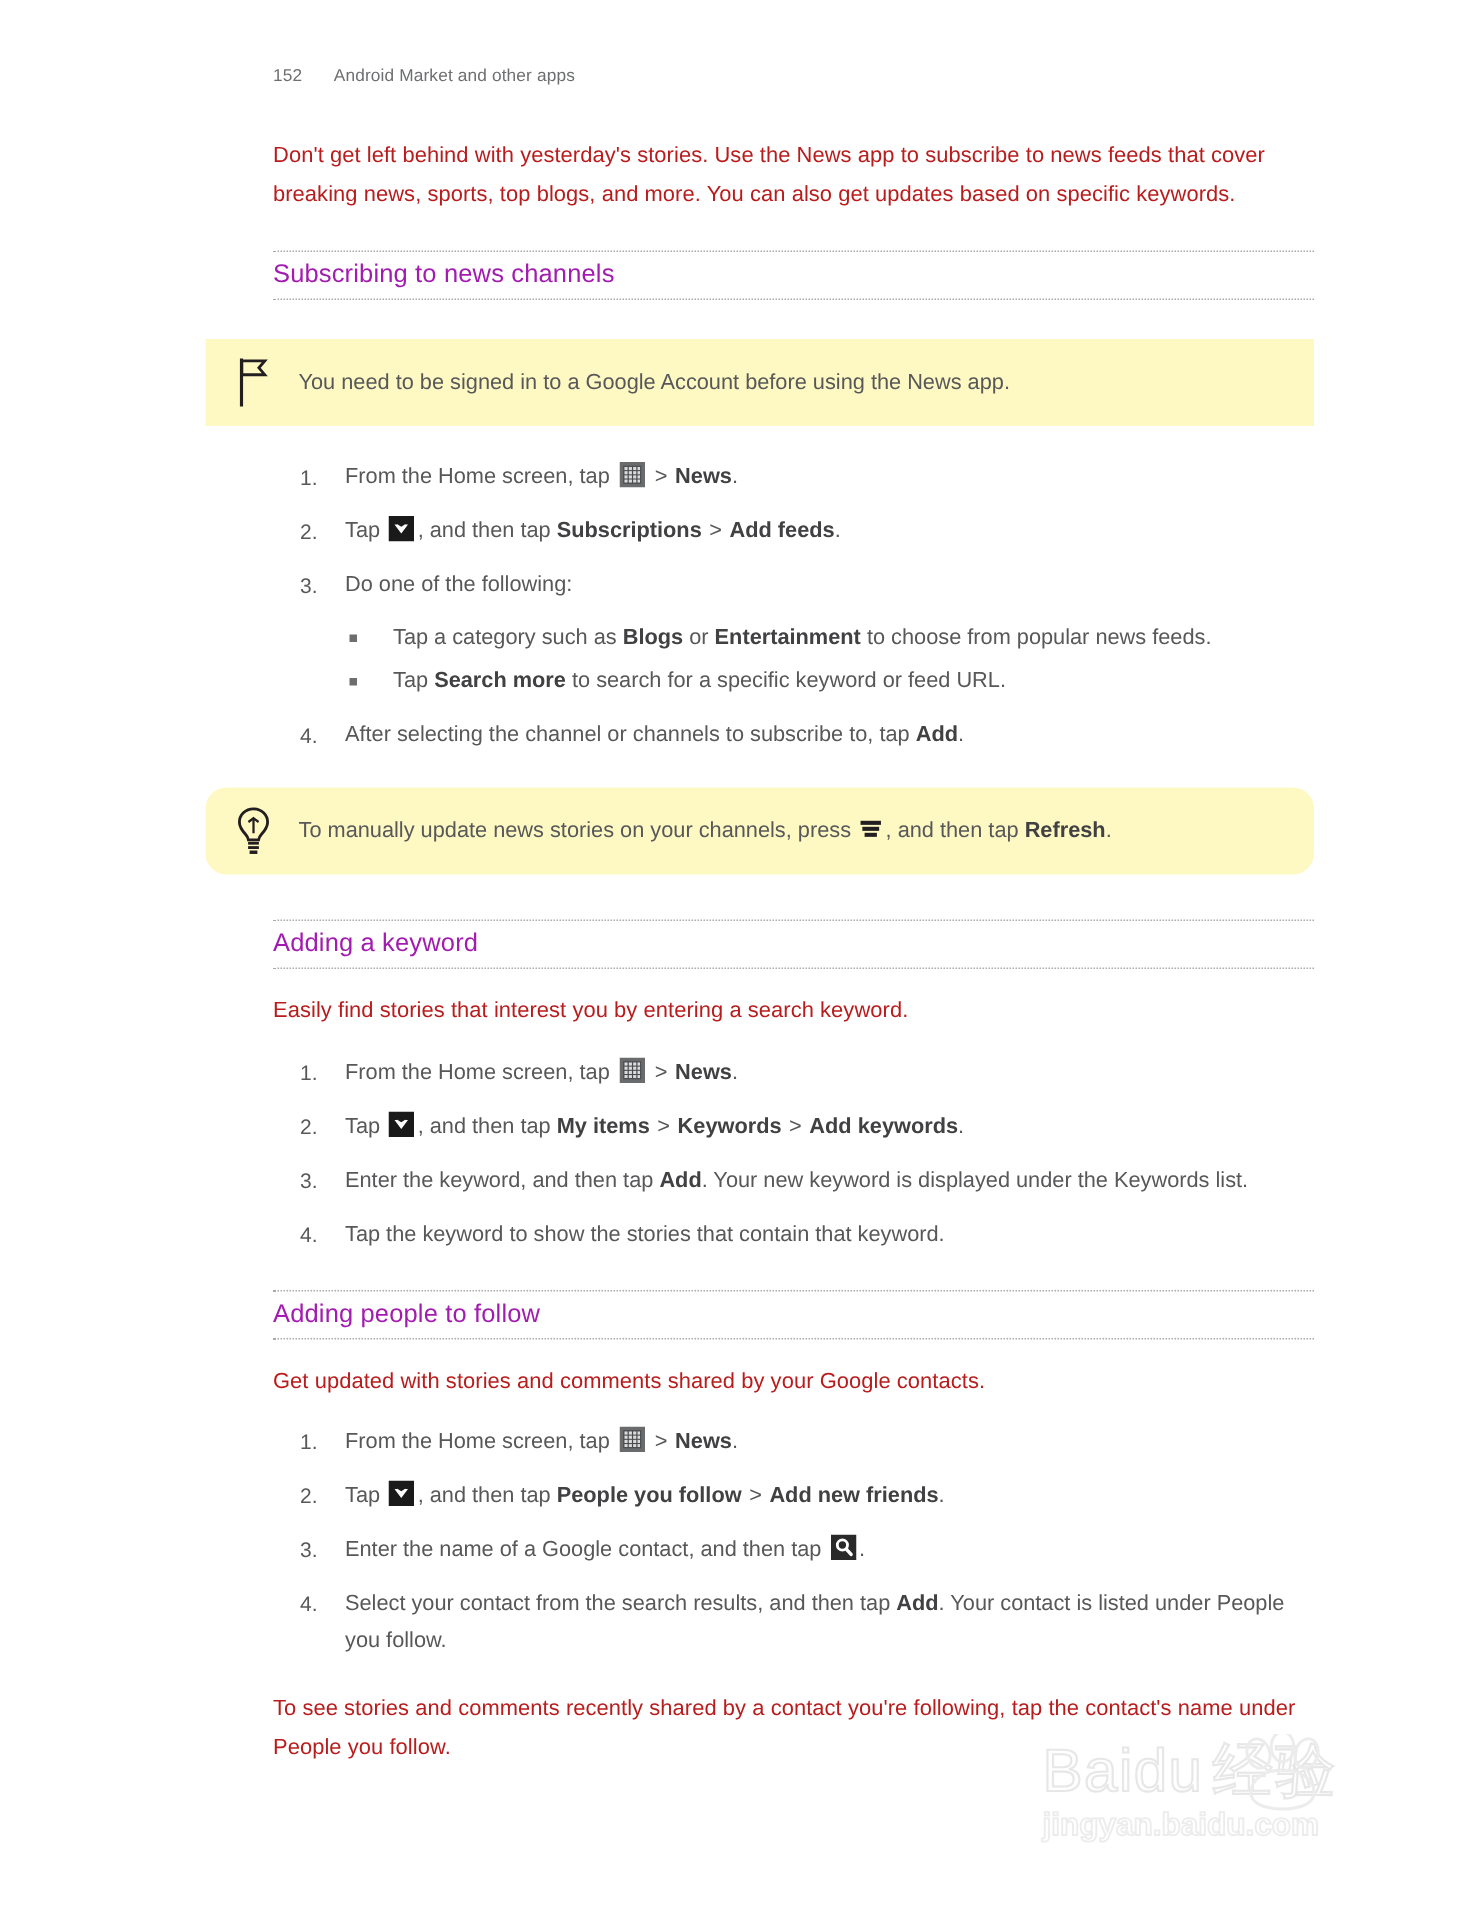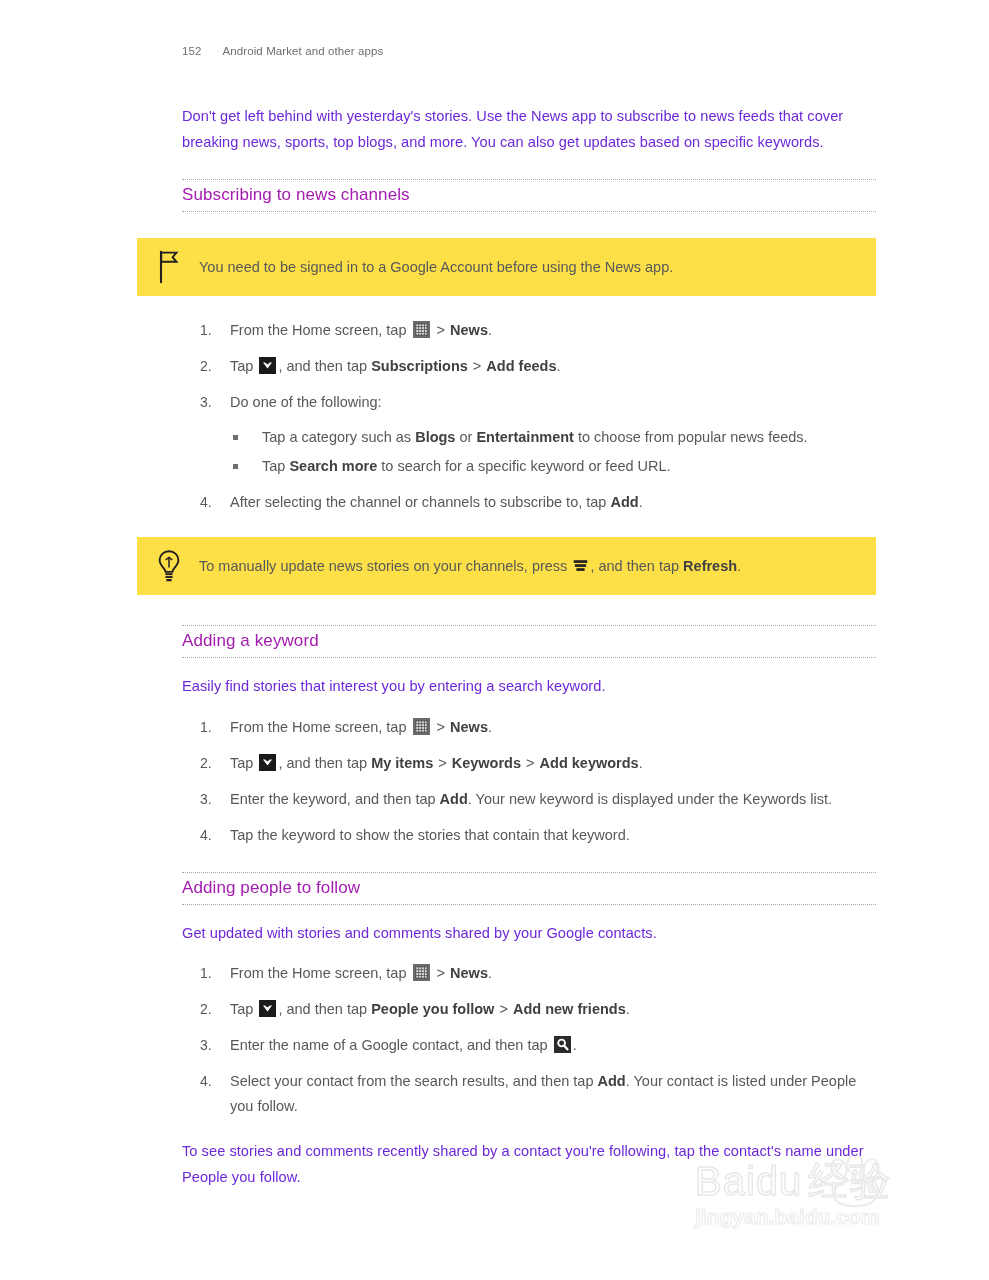--- a/index.html
+++ b/index.html
@@ -44,24 +44,24 @@
   h1.chapter-title {
     margin: 0;
     font-size: 28.5px;
     font-weight: bold;
     color: #74c04a;
     letter-spacing: -0.2px;
     line-height: 34px;
   }
 
   p.body-text {
-    margin: 20px 0 0 0;
+    margin: 8px 0 0 0;
     font-size: 14.6px;
     line-height: 25.5px;
-    color: #6d28d9;
+    color: #b91c1c;
     letter-spacing: .05px;
   }
 
   
   .section-head {
     margin-top: 24px;
     border-top: 1px dotted #a9aaac;
     border-bottom: 1px dotted #a9aaac;
     padding: 4px 0 5px 0;
   }
@@ -70,21 +70,21 @@
     font-size: 17px;
     font-weight: normal;
     color: #a21caf;
     letter-spacing: .1px;
     line-height: 22px;
   }
 
   
   .callout {
     position: relative;
-    background: #fde047;
+    background: #fef9c3;
     margin-left: -45px;
     width: 739px;
     box-sizing: border-box;
     padding: 18px 20px 18px 62px;
     font-size: 14.5px;
     line-height: 22px;
     color: #58585a;
   }
   .callout .cal-icon {
     position: absolute;
@@ -291,21 +291,21 @@
             <span>to search for a specific keyword or feed URL.</span>
           </li>
         </ul>
       </li>
       <li>
         <span>After selecting the channel or channels to subscribe to, tap</span>
         <b>Add</b><span>.</span>
       </li>
     </ol>
 
-    <div class="callout" style="margin-top:22px;">
+    <div class="callout" style="margin-top:22px;border-radius:14px;">
       <span class="cal-icon">
         <svg viewBox="0 0 28 38" width="28" height="38">
           <path d="M14 3.2 C8.6 3.2 4.6 7.2 4.6 12.1 C4.6 15.6 6.8 18.1 8.8 20.3 C9.9 21.5 10.4 22.6 10.6 23.9 L17.4 23.9 C17.6 22.6 18.1 21.5 19.2 20.3 C21.2 18.1 23.4 15.6 23.4 12.1 C23.4 7.2 19.4 3.2 14 3.2 Z" fill="none" stroke="#231f20" stroke-width="1.9"></path>
           <path d="M14 9.5 L14 19.5" stroke="#231f20" stroke-width="1.5"></path>
           <path d="M10.6 12 L14 9.5 L17.4 12" fill="none" stroke="#231f20" stroke-width="1.5"></path>
           <rect x="10.4" y="25.2" width="7.2" height="1.9" fill="#231f20"></rect>
           <rect x="10.4" y="28.1" width="7.2" height="1.9" fill="#231f20"></rect>
           <rect x="11.4" y="31" width="5.2" height="2.3" fill="#231f20"></rect>
         </svg>
       </span>

